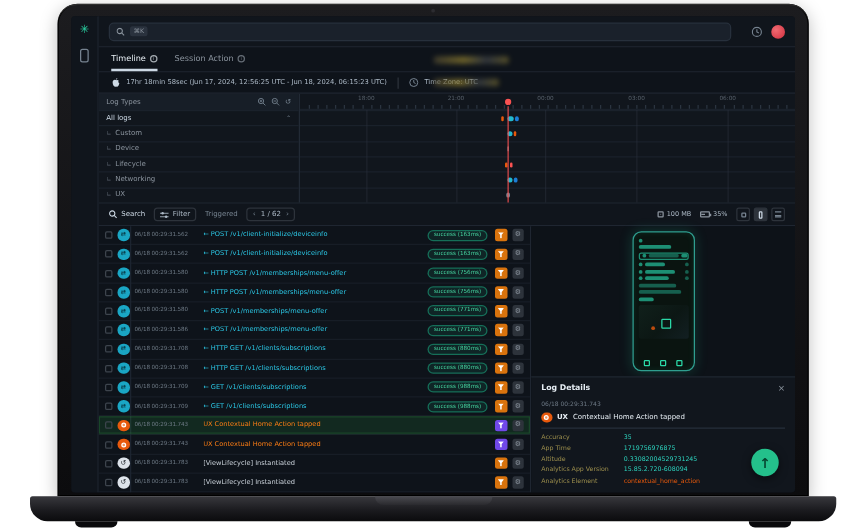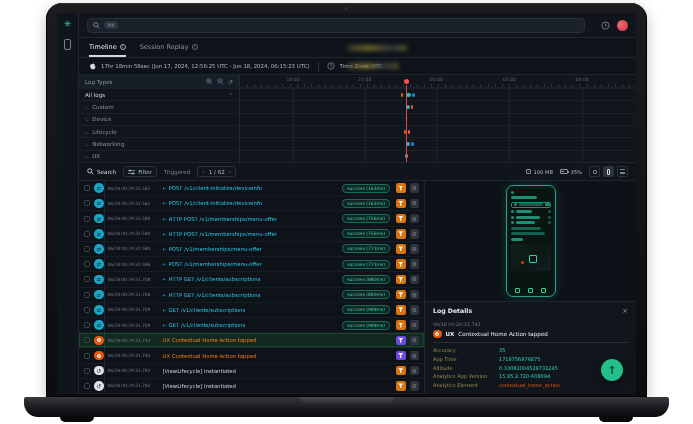--- a/index.html
+++ b/index.html
@@ -166,21 +166,21 @@
           <div class="avatar"></div>
         </div>
       </div>
 
       <div class="tabs">
         <div class="tab active">
           <span>Timeline</span>
           <span class="info-dot">i</span>
         </div>
         <div class="tab">
-          <span>Session Replay</span>
+          <span>Session Action</span>
           <span class="info-dot">i</span>
         </div>
         <div class="redact r1"></div>
       </div>
 
       <div class="session">
         <svg class="icon-svg" width="7" height="8" viewBox="0 0 10 12">
             <path d="M5 3 C3 2.4 1.4 3.6 1.4 6 C1.4 8.6 3 11 4.2 11 C4.8 11 5.2 10.7 5.6 10.7 C6 10.7 6.4 11 7 11 C8 11 9.4 8.8 9.4 6.6 C8.2 6.2 7.8 4.6 8.8 3.8 C8.2 3 6.6 2.6 5.8 3.2 Z" fill="#cdd9e5"></path>
             <path d="M5.6 2.6 C6.4 2.4 7.2 1.4 7 0.6 C6.2 0.7 5.4 1.7 5.6 2.6 Z" fill="#cdd9e5"></path>
           </svg>

